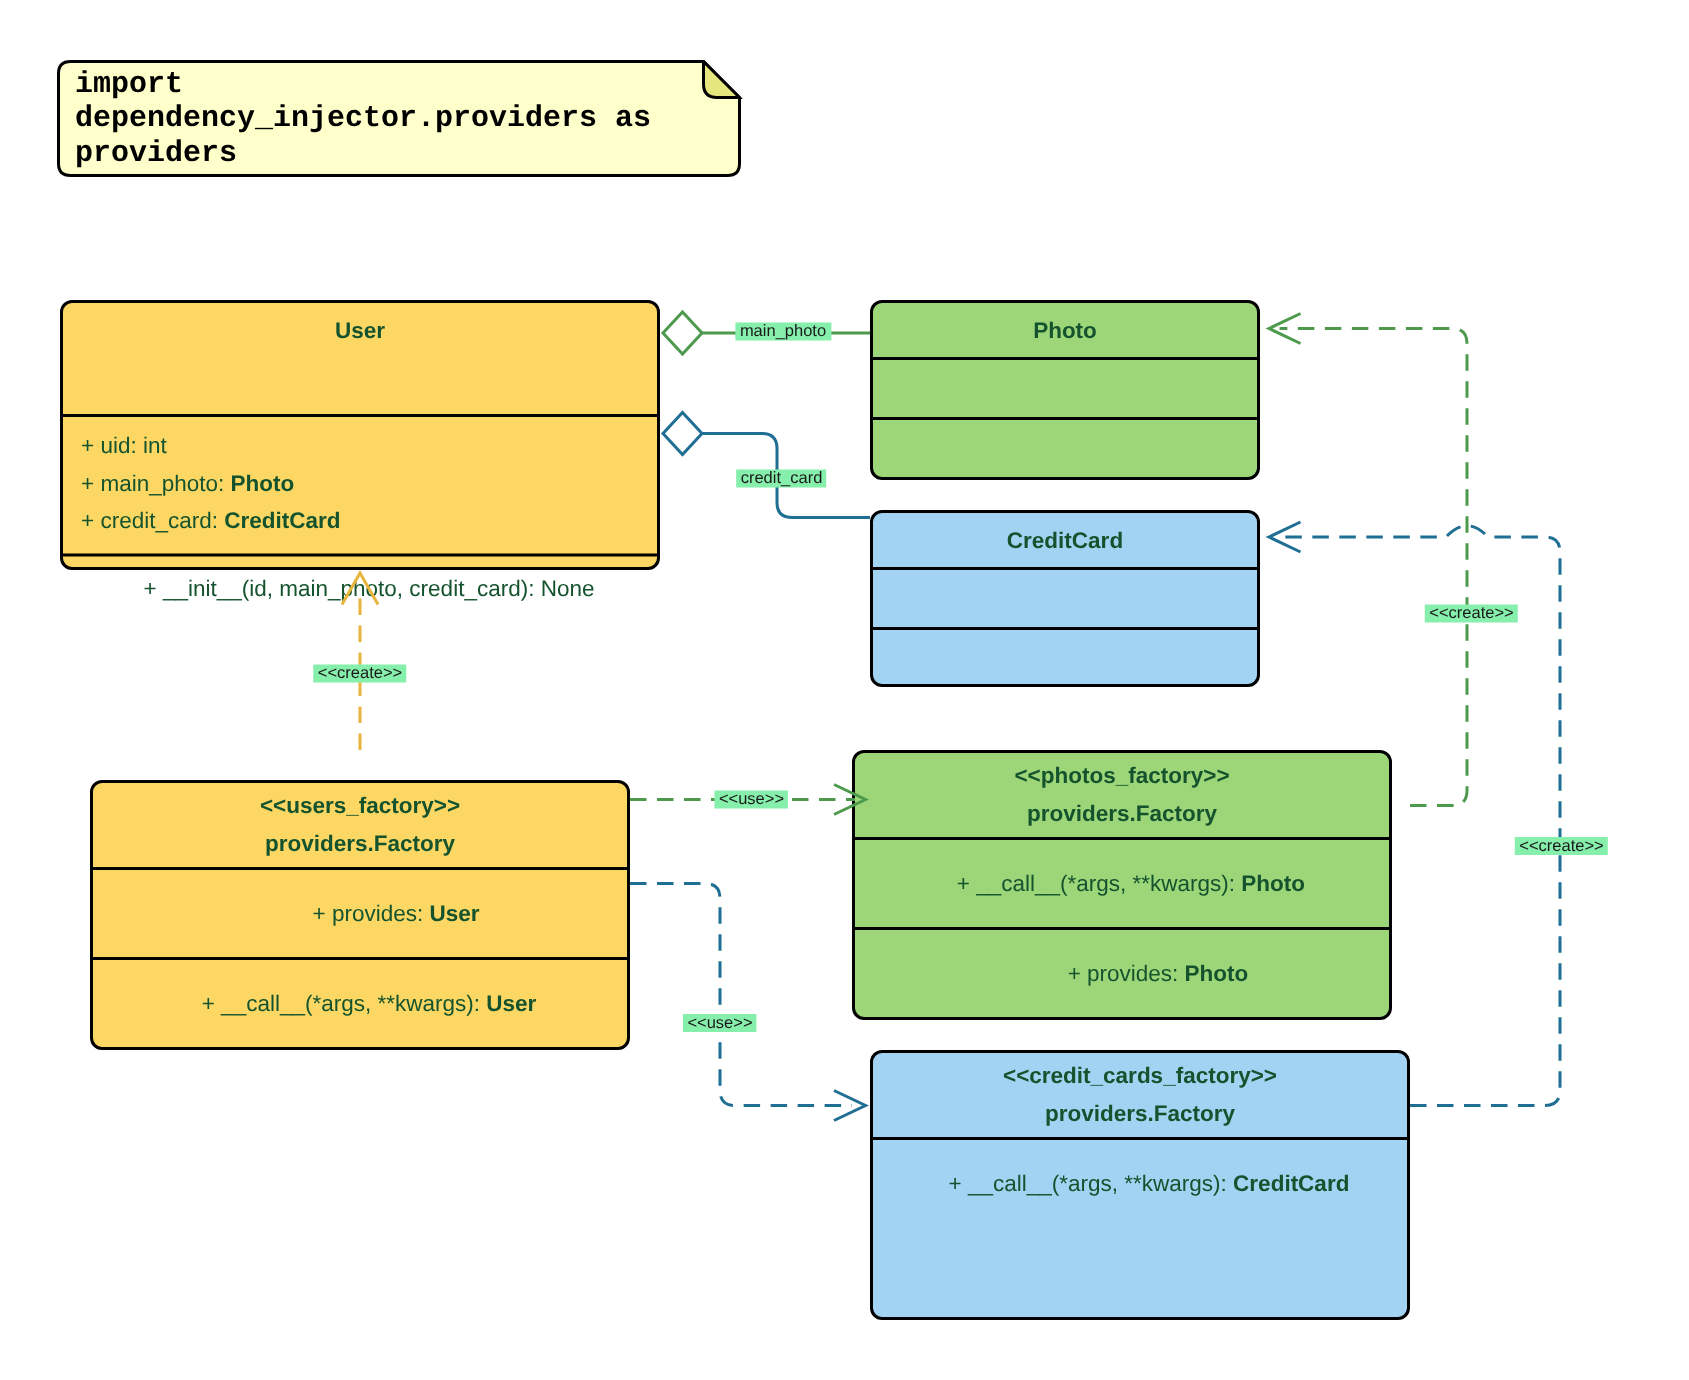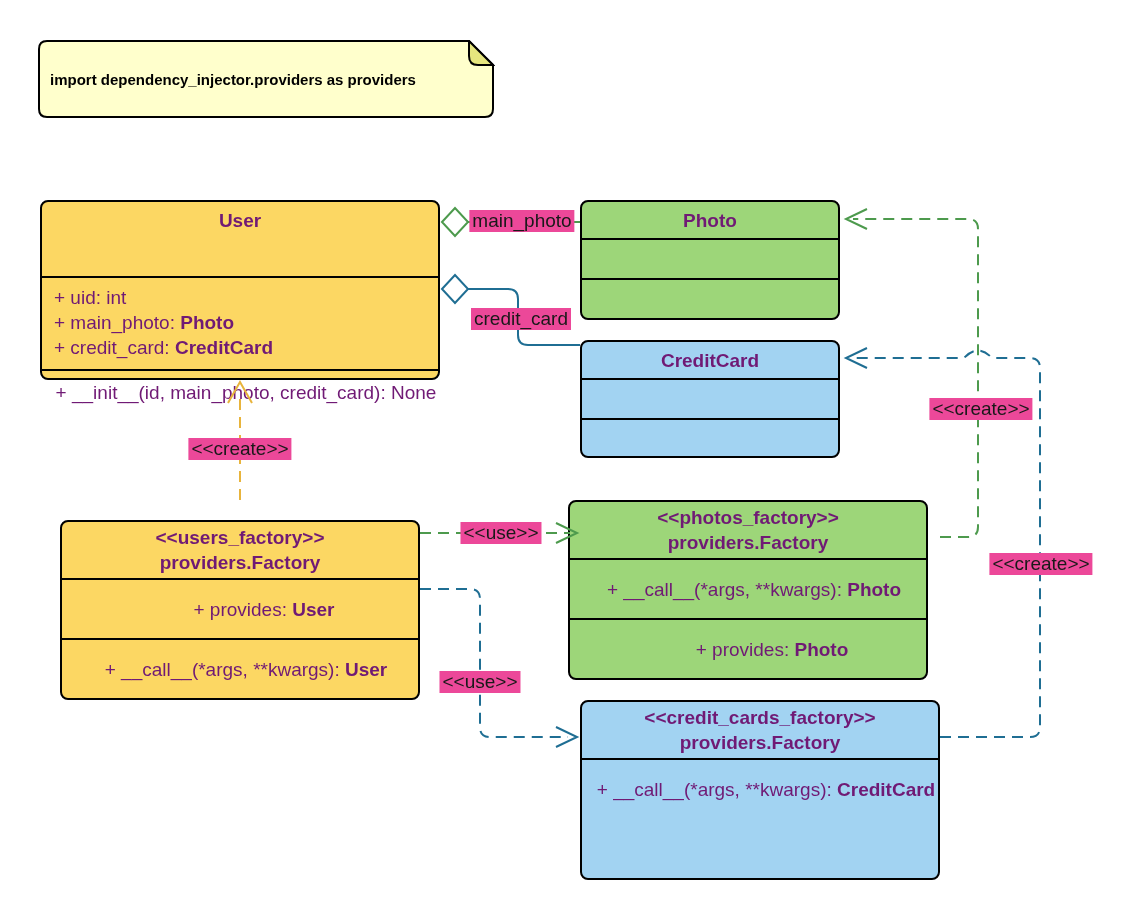--- a/index.html
+++ b/index.html
@@ -9,25 +9,25 @@
     --border:#000000; --label_color:#191919;
   }
   html,body{margin:0;padding:0;background:#ffffff;}
   body{font-family:"Liberation Sans", sans-serif;}
   .canvas{position:relative;width:1126px;height:920px;background:#fff;overflow:hidden;}
 
   
   .note{position:absolute;left:38px;top:40px;width:457px;height:78px;}
   .note svg{position:absolute;left:0;top:0;}
   .note-text{position:absolute;left:12px;top:0;width:430px;height:78px;
-    display:flex;align-items:center;font-size:15px;font-weight:bold;color:#000;}
+    display:flex;align-items:center;font-size:20px;font-weight:bold;color:#000;font-family:Liberation Mono, monospace;}
 
   
   .uml-class{position:absolute;box-sizing:border-box;border:2px solid var(--border);
-    border-radius:8px;font-size:19px;color:#701a75;}
+    border-radius:8px;font-size:15px;color:#14532d;}
   .hdr{display:flex;flex-direction:column;align-items:center;justify-content:center;
     font-weight:bold;text-align:center;}
   .hdr .hl{line-height:25px;}
   .cmp{border-top:2px solid var(--border);}
   .line{padding-left:12px;line-height:25px;white-space:nowrap;}
   .vcenter{display:flex;flex-direction:column;justify-content:center;align-items:center;}
 
   .c-user{left:40px;top:200px;width:400px;height:180px;background:var(--yellow_fill);}
   .c-user .hdr{height:36px;}
   .c-user .attrs{height:93px;padding-top:7px;box-sizing:border-box;margin-top:38px;}
@@ -53,22 +53,22 @@
   
   .wires{position:absolute;left:0;top:0;width:1126px;height:920px;pointer-events:none;}
   .wires path, .wires line{fill:none;stroke-width:2px;}
   .gl{stroke:var(--green_line);}
   .bl{stroke:var(--blue_line);}
   .al{stroke:var(--amber_line);}
   .dash{stroke-dasharray:11 7;}
   .diamond{fill:#ffffff;stroke-width:2px;}
 
   
-  .edge-label{position:absolute;transform:translate(-50%,-50%);background:#ec4899;
-    padding:0 3px;font-size:19px;color:var(--label_color);white-space:nowrap;z-index:5;}
+  .edge-label{position:absolute;transform:translate(-50%,-50%);background:#86efac;
+    padding:0 3px;font-size:11px;color:var(--label_color);white-space:nowrap;z-index:5;}
 </style>
 </head>
 <body>
 
 <div class="canvas">
 
   <div class="note">
     <svg width="457" height="78" viewBox="0 0 457 78">
       <path d="M9,1 H431 L455,25 V69 Q455,77 447,77 H9 Q1,77 1,69 V9 Q1,1 9,1 Z" fill="var(--note_fill)" stroke="var(--border)" stroke-width="2"></path>
       <path d="M431,1 L431,16 Q431,25 440,25 L455,25 Z" fill="var(--fold_fill)" stroke="var(--border)" stroke-width="2"></path>

